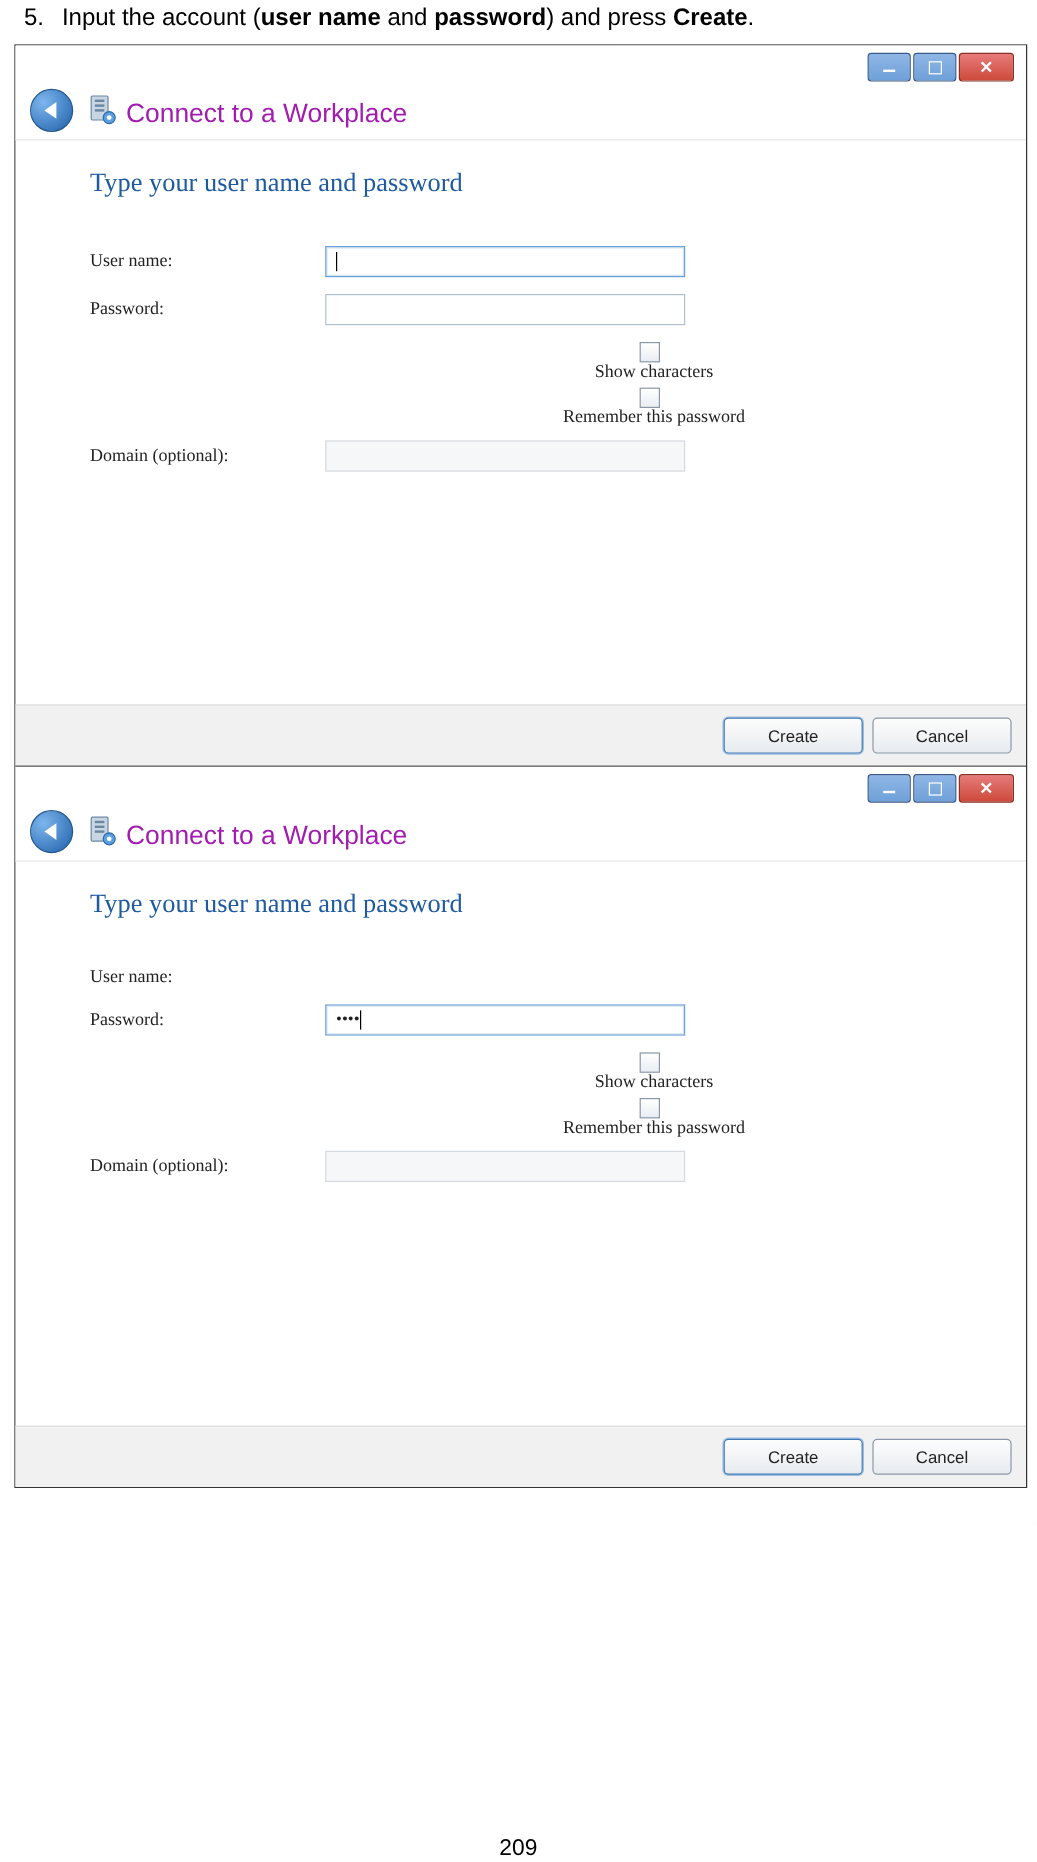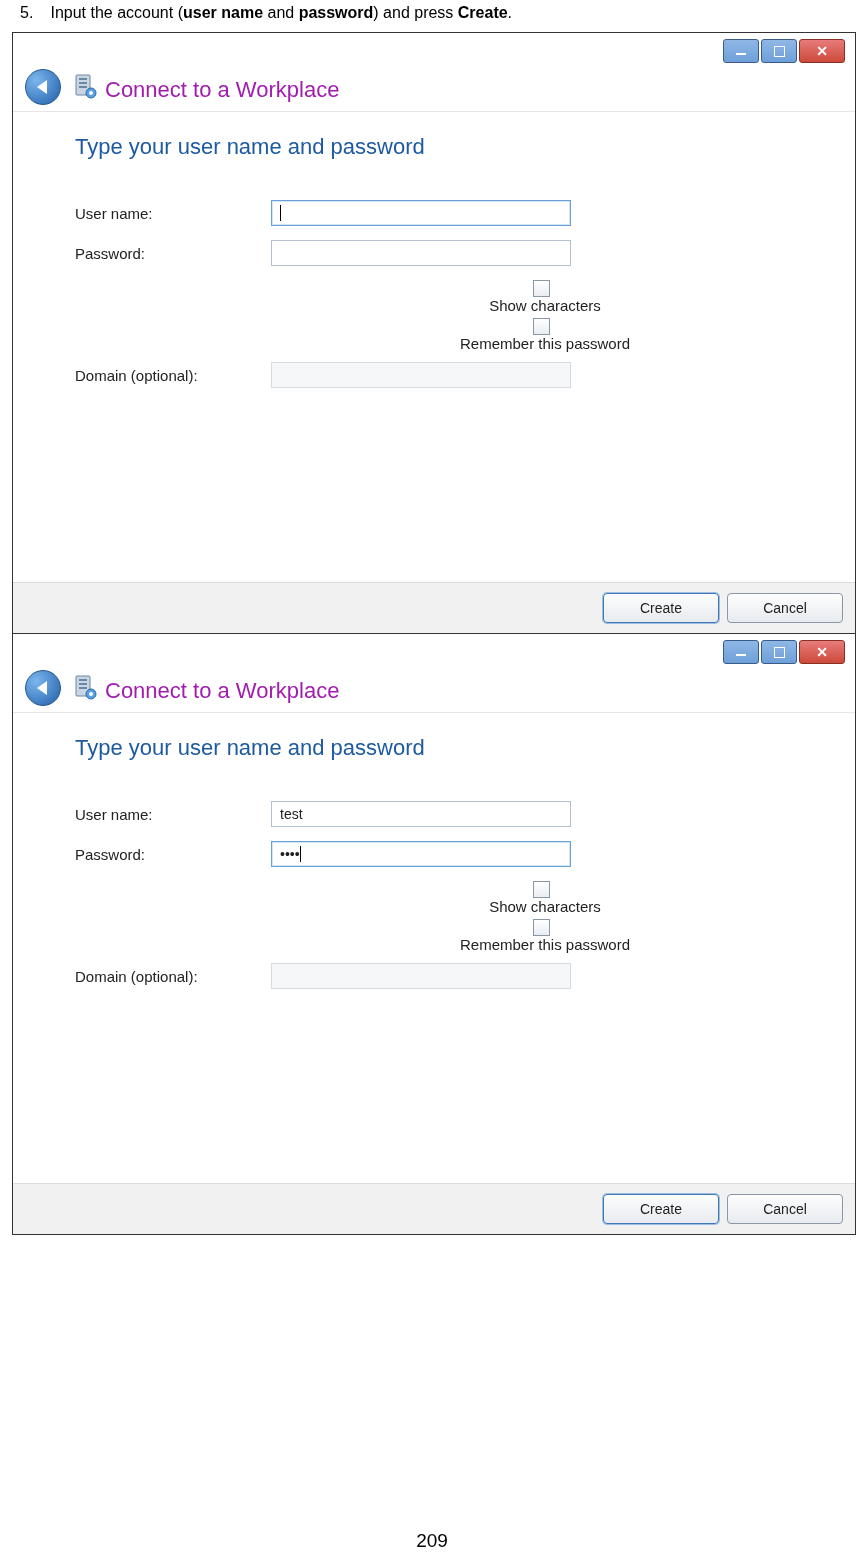--- a/index.html
+++ b/index.html
@@ -12,21 +12,21 @@
     width: 864px;
   }
   .page {
     width: 864px;
     min-height: 1552px;
     position: relative;
     box-sizing: border-box;
   }
   .instruction {
     padding: 4px 4px 6px 20px;
-    font-size: 16px;
+    font-size: 20px;
   }
   .instruction .num {
     display: inline-block;
     width: 26px;
   }
   .screens {
     margin: 4px 8px 0 12px;
     border: 1px solid #333;
     background: #e9eff7;
   }
@@ -110,21 +110,21 @@
     left: 92px;
     top: 44px;
     font-size: 22px;
     color: #a21caf;
   }
 
   .content {
     padding: 22px 36px 0 62px;
     min-height: 470px;
     box-sizing: border-box;
-    font-family: Liberation Sans, sans-serif;
+    font-family: Liberation Serif, serif;
   }
   .heading {
     color: #1e5aa0;
     font-size: 22px;
   }
   .form {
     margin-top: 40px;
   }
   .form-row {
     display: flex;
@@ -324,23 +324,20 @@
         </div>
         <div class="wiz-title">Connect to a Workplace</div>
       </div>
 
       <div class="content">
         <div class="heading">Type your user name and password</div>
 
         <div class="form">
           <div class="form-row">
             <div class="lbl">User name:</div>
-            <div class="field">
-              <span>test</span>
-            </div>
           </div>
           <div class="form-row">
             <div class="lbl">Password:</div>
             <div class="field active">
               <span>••••</span>
                 <span class="cursor"></span>
             </div>
           </div>
           <div class="check-row">
             <div class="chk"></div>

